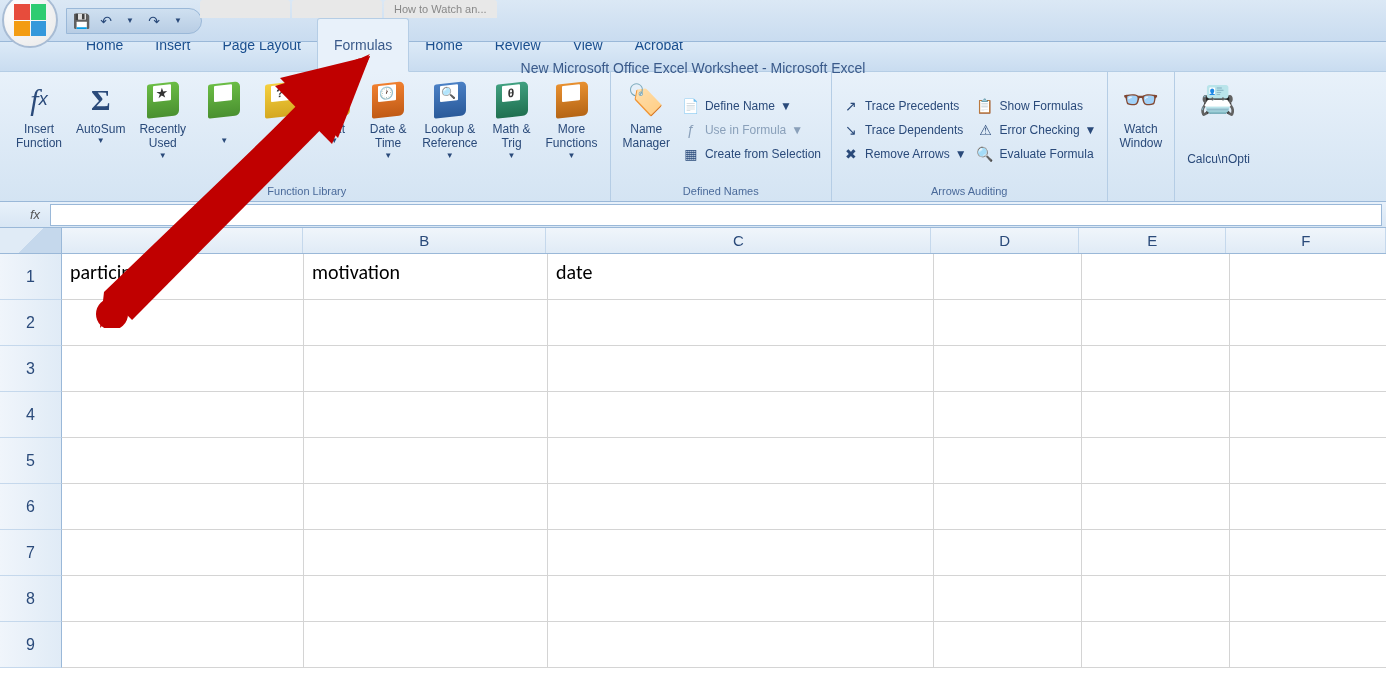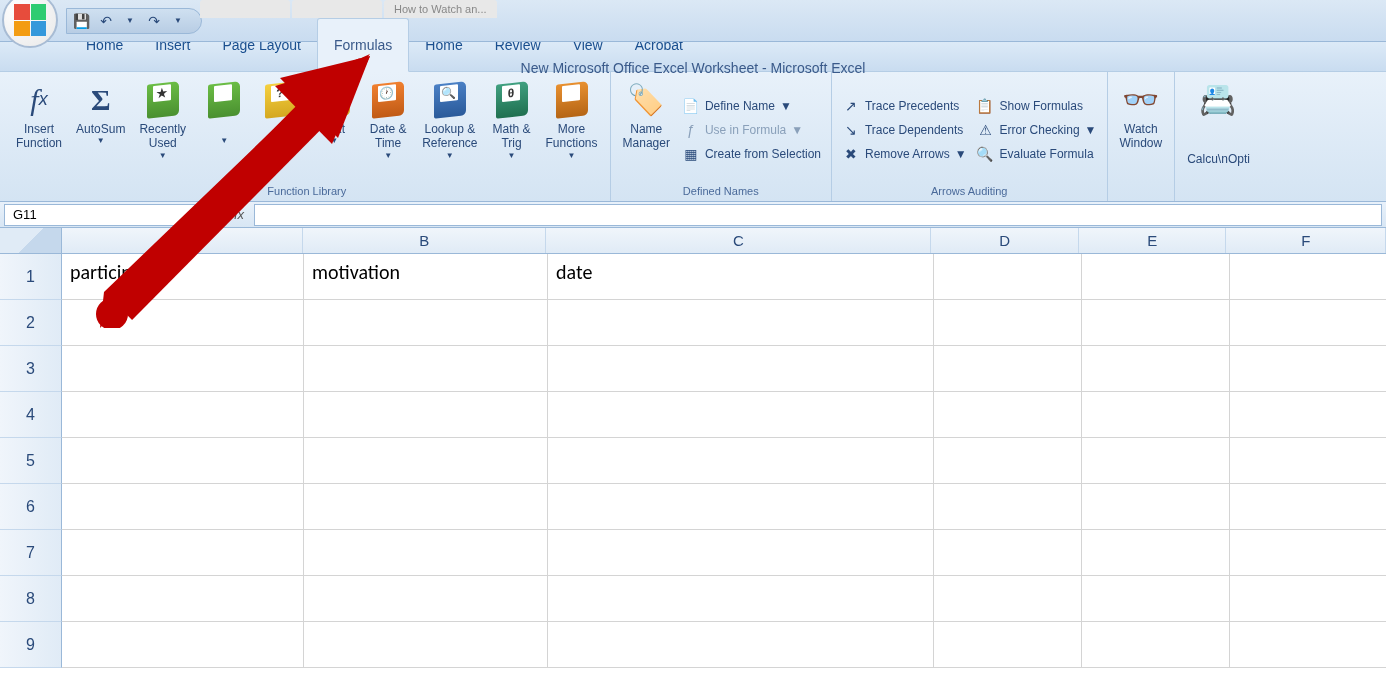--- a/index.html
+++ b/index.html
@@ -281,24 +281,20 @@
       <div class="big-btn" style="min-width:40px;">
         <div class="ico">📇</div>
         <div class="lbl" style="white-space:pre-line;margin-top:32px;">Calcu\nOpti</div>
       </div>
     </div>
     <div class="rgroup-label">&nbsp;</div>
   </div>
 </div>
 
 <div class="formula-bar">
-  <div class="name-box">
-    <span>G11</span>
-    <span class="dd">▼</span>
-  </div>
   <div style="width:20px"></div>
   <div class="fx-label">fx</div>
   <div class="formula-input"></div>
 </div>
 
 <div class="grid-area">
   <div class="col-headers">
     <div class="corner"></div>
     <div class="col-h" style="width:242px">A</div>
     <div class="col-h" style="width:244px">B</div>

